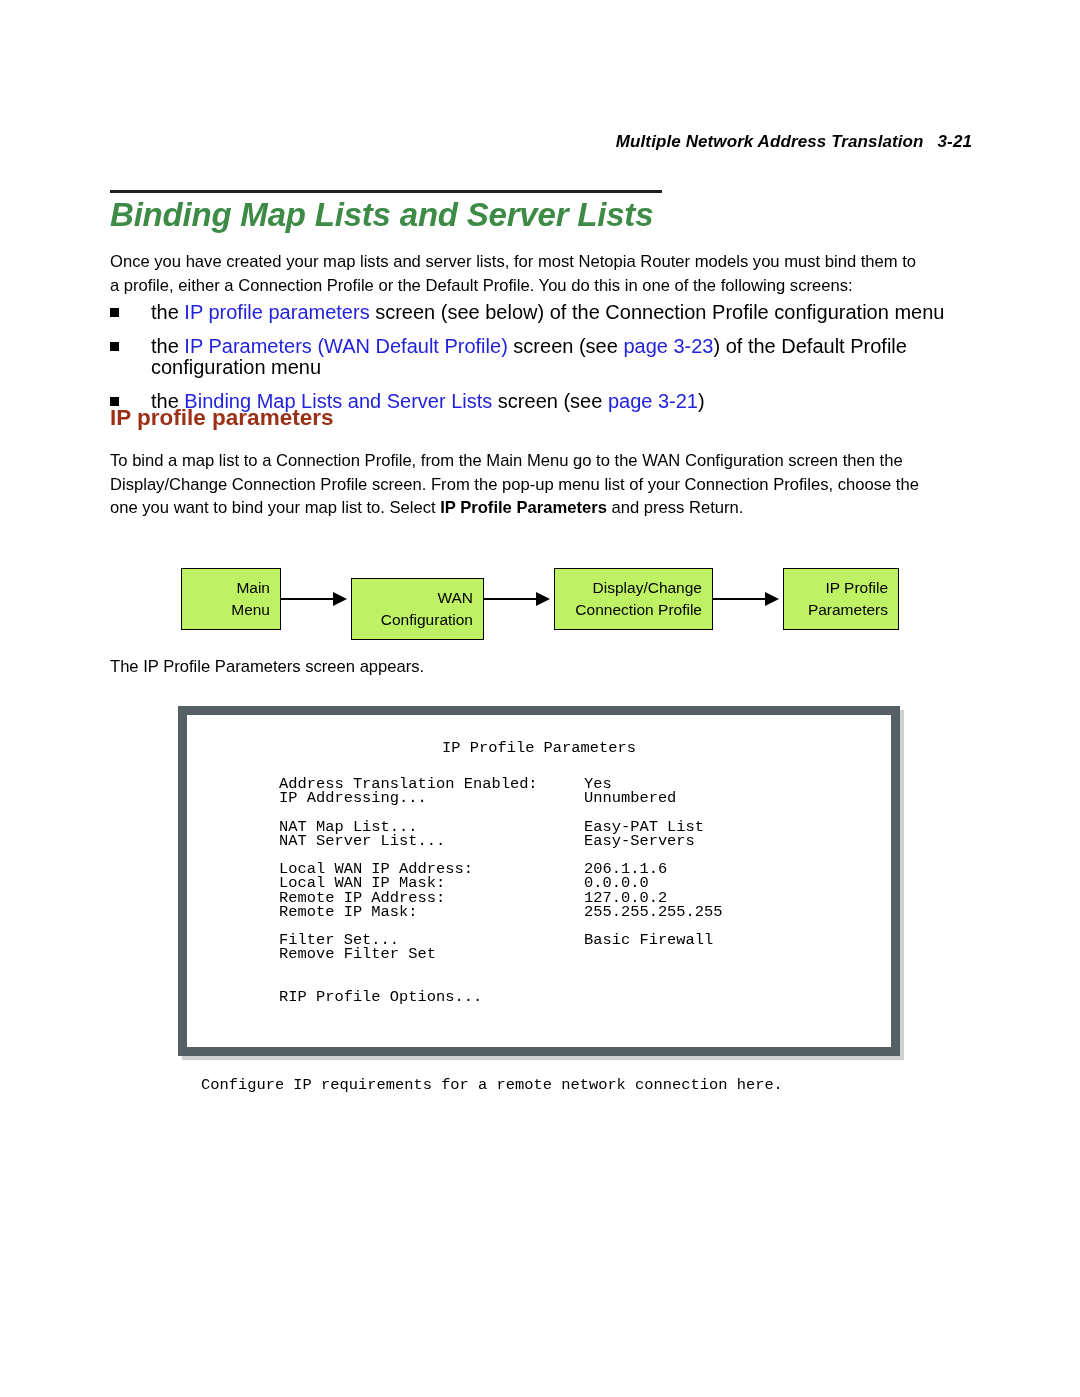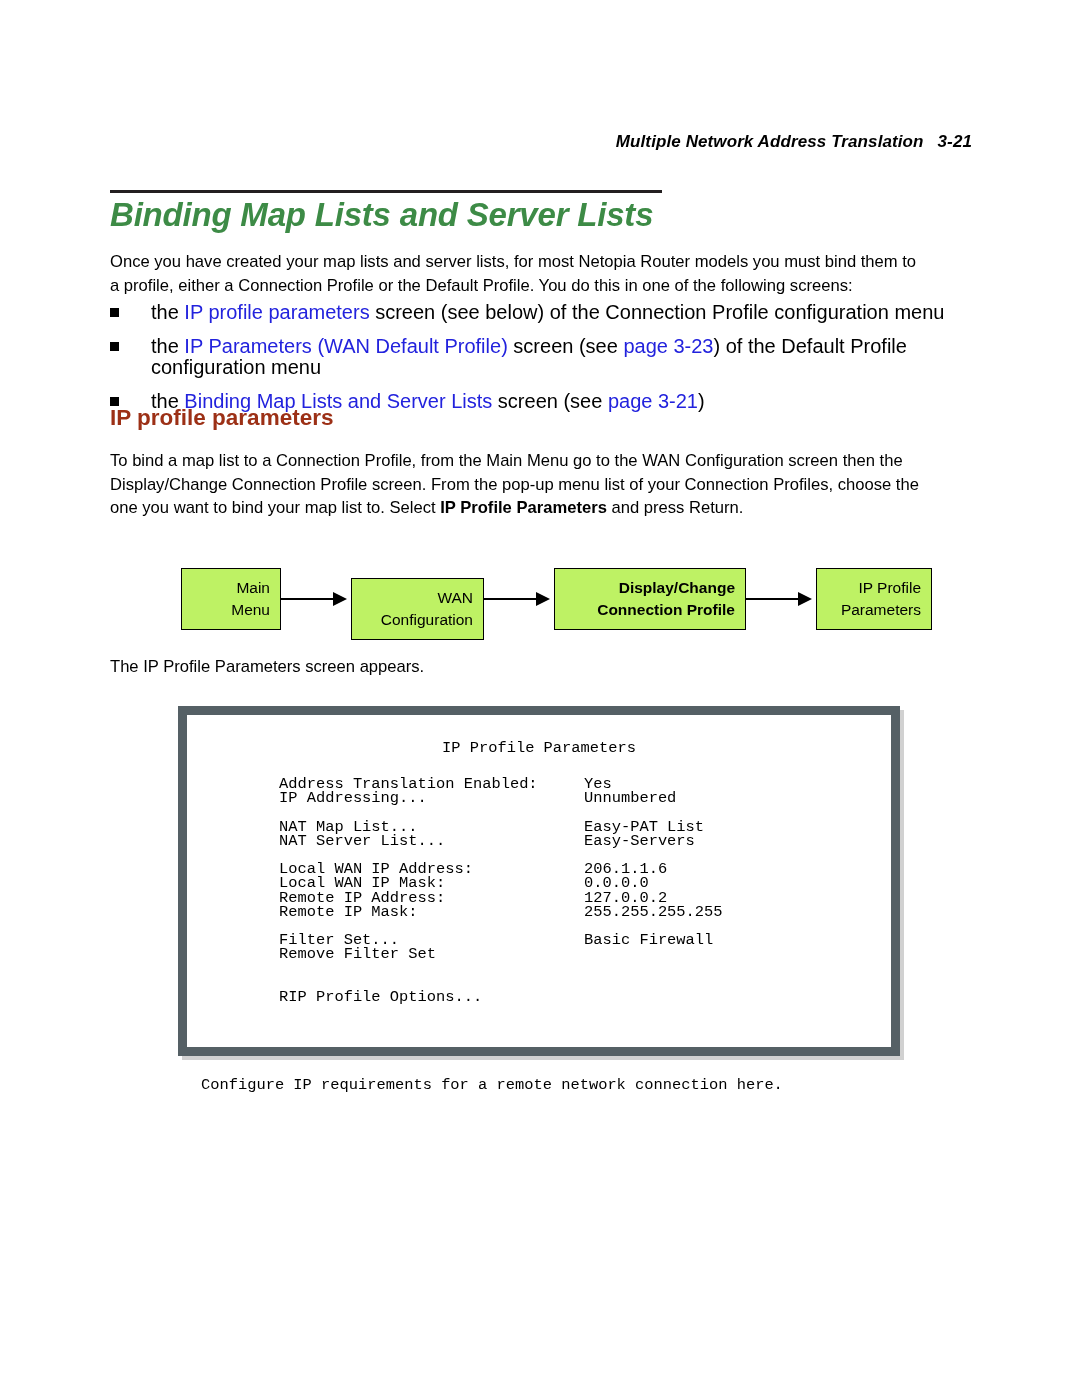--- a/index.html
+++ b/index.html
@@ -130,21 +130,21 @@
     padding: 8px 10px;
     min-height: 44px;
     display: flex;
     flex-direction: column;
     justify-content: center;
     box-sizing: border-box;
     white-space: nowrap;
   }
   .flow-box.b1 { width: 100px; }
   .flow-box.b2 { width: 133px; margin-top: 20px; }
-  .flow-box.b3 { width: 192px; font-weight: bold; }
+  .flow-box.b3 { width: 159px; }
   .flow-box.b4 { width: 116px; }
 
   .flow-arrow {
     position: relative;
     width: 70px;
     height: 14px;
     flex: 0 0 auto;
   }
   .flow-arrow .shaft {
     position: absolute;

